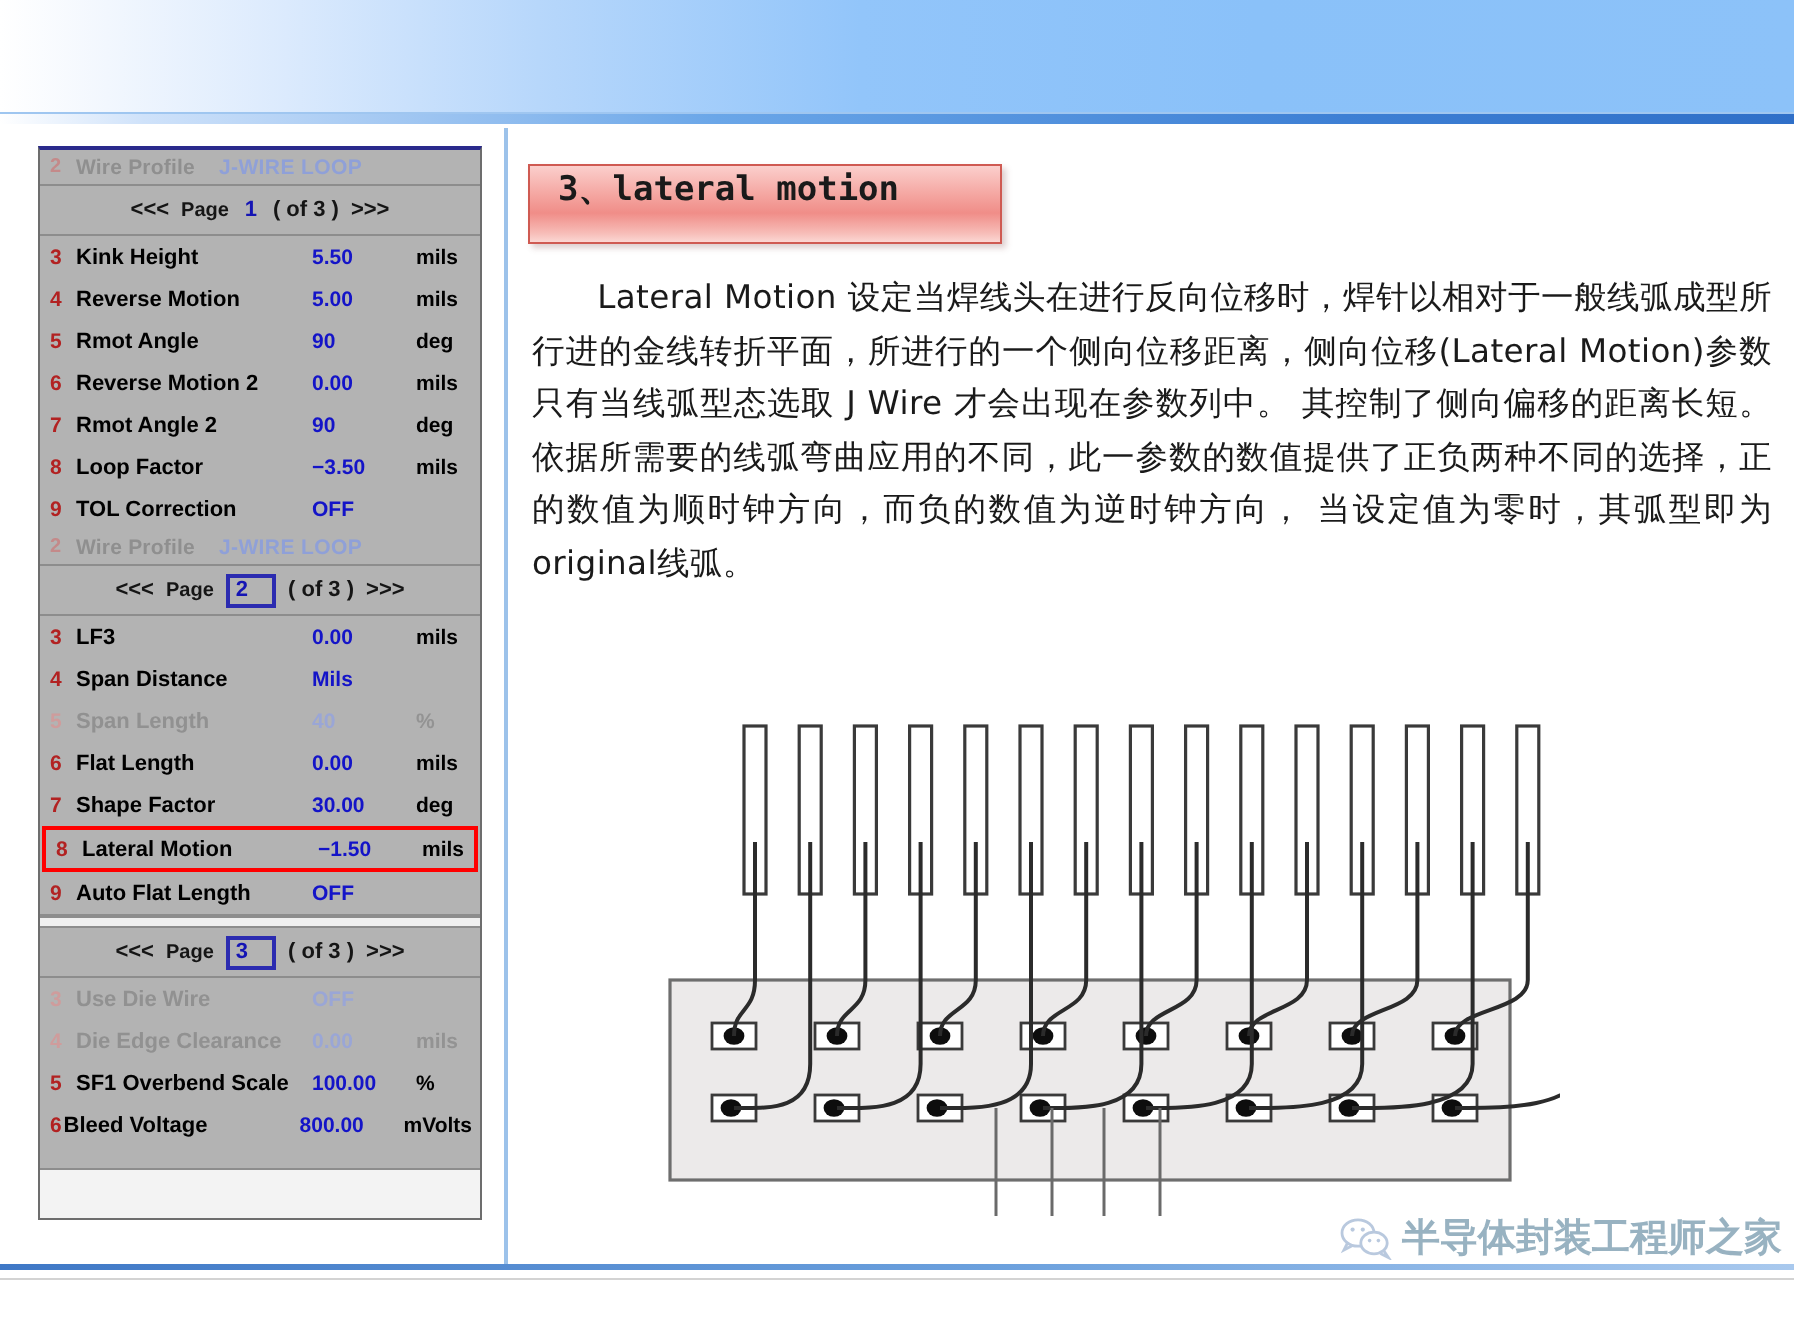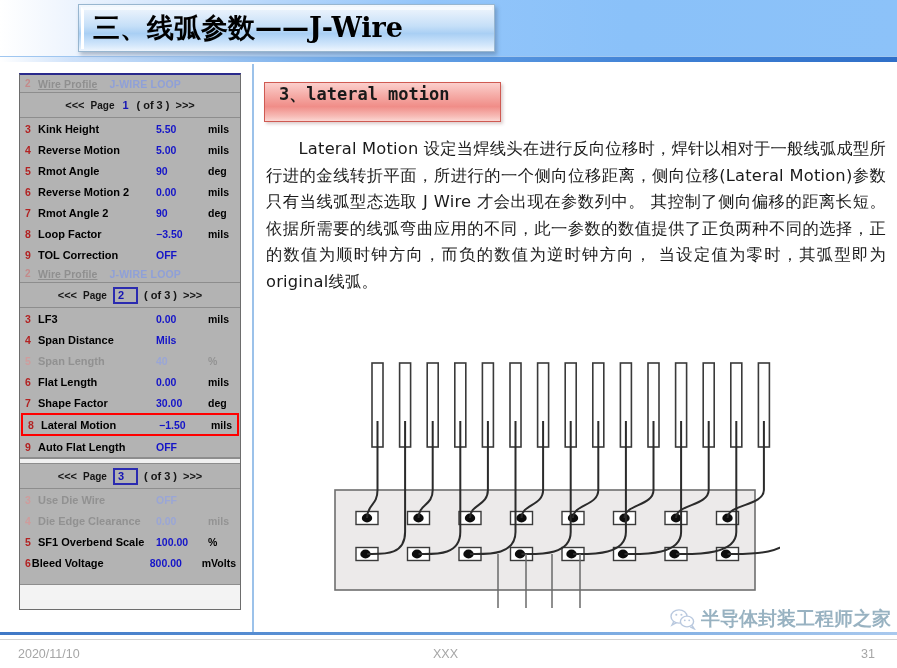--- a/index.html
+++ b/index.html
@@ -73,21 +73,21 @@
     font-size: 10.5px;
   }
   .sect-head {
     display: flex; align-items: center;
     height: 17px;
     padding: 0 5px;
     background: #b3b3b3;
     border-bottom: 1px solid #8d8d8d;
   }
   .sect-head .idx { width: 13px; color: #c48a8a; font-weight: 700; font-size: 10px; }
-  .sect-head .lbl { color: #8f8f8f; font-weight: 700; font-size: 10.5px; letter-spacing:0.1px;text-decoration:underline; }
+  .sect-head .lbl { color: #8f8f8f; font-weight: 700; font-size: 10.5px; letter-spacing:0.1px; }
   .sect-head .val { margin-left: 12px; color: #8fa0d8; font-weight: 700; font-size: 10.5px; letter-spacing:0.2px;}
 
   .pagebar {
     display: flex; align-items: center; justify-content: center;
     height: 24px;
     background: #b3b3b3;
     border-bottom: 1px solid #8d8d8d;
     gap: 6px;
   }
   .pagebar .arrow { color: #151515; font-weight: 700; font-size: 11px; }
@@ -207,23 +207,20 @@
   #footer .f-mid  { position: absolute; left: 433px; top: 4px; }
   #footer .f-right{ position: absolute; right: 22px; top: 4px; }
 </style>
 </head>
 <body>
 
 <div id="slide">
 
   <div id="header-band"></div>
   <div id="header-rule"></div>
-  <div id="title-plate">
-    <div id="title-text">三、线弧参数——J-Wire</div>
-  </div>
 
   <div id="col-divider"></div>
 
   <div id="param-panel">
     <div id="panel-sections">
         <div class="sect-head">
           <span class="idx">2</span>
           <span class="lbl">Wire Profile</span>
           <span class="val">J-WIRE LOOP</span>
         </div>
@@ -463,19 +460,14 @@
       <ellipse cx="17" cy="13.5" rx="6.6" ry="5.4" fill="#ffffff" stroke="#5b7fb3" stroke-width="1.4"></ellipse>
       <path d="M22 17.5 L24.2 20.8 L20.2 18.8" fill="none" stroke="#5b7fb3" stroke-width="1.4"></path>
       <circle cx="14.8" cy="12.3" r="0.9" fill="#5b7fb3"></circle>
       <circle cx="19.2" cy="12.3" r="0.9" fill="#5b7fb3"></circle>
     </svg>
     <div class="wm-text">半导体封装工程师之家</div>
   </div>
 
   <div id="footer-rule"></div>
   <div id="footer-hair"></div>
-  <div id="footer">
-    <div class="f-left">2020/11/10</div>
-    <div class="f-mid">XXX</div>
-    <div class="f-right">31</div>
-  </div>
 
 </div>
 
 </body></html>

